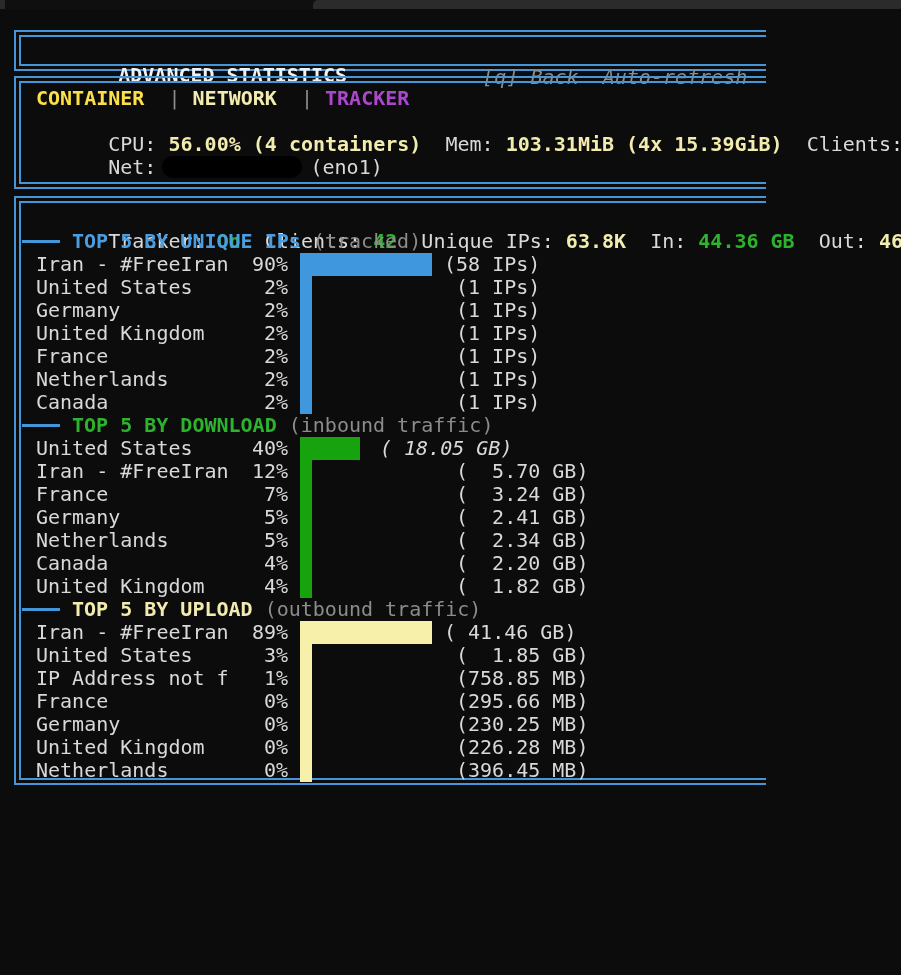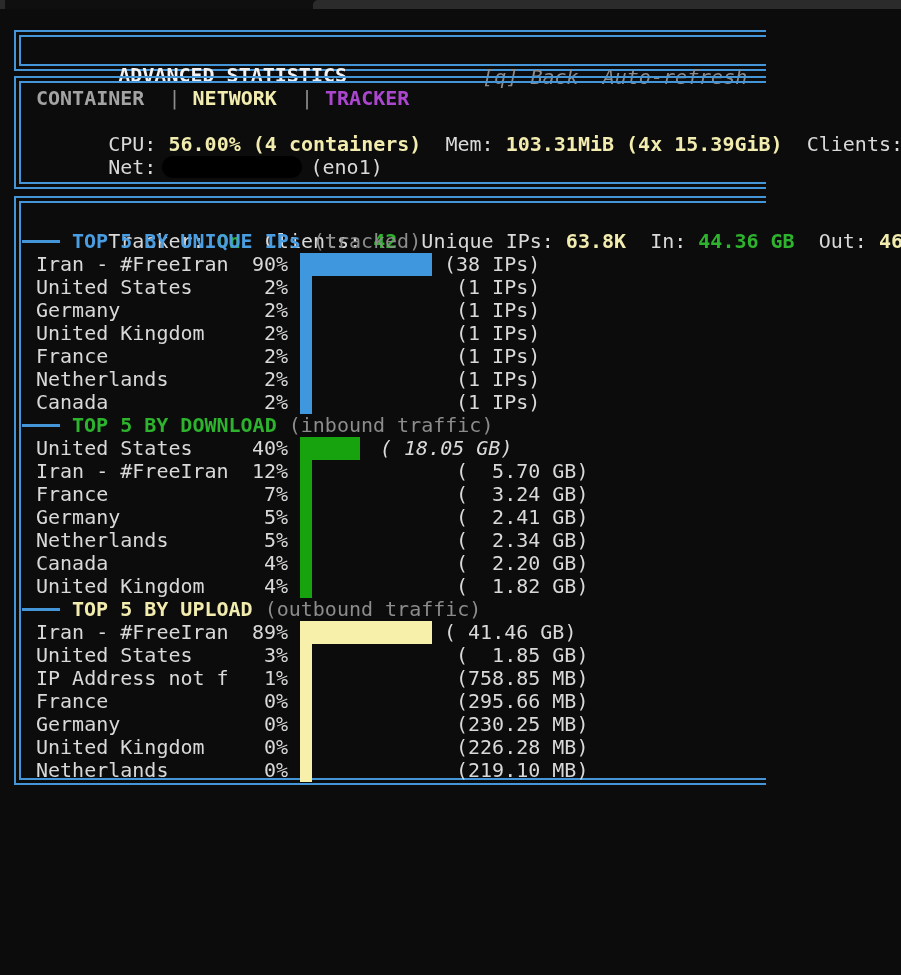--- a/index.html
+++ b/index.html
@@ -62,39 +62,39 @@
       <span class="hints gray">
         <span>[q] Back</span><span>  </span><span>Auto-refresh</span>
       </span>
     </div>
   </div>
 </div>
 
 <div class="dbox" id="box-stats">
   <div class="inner"></div>
   <div class="content">
-    <div class="row" id="tabs-row"><span class="b" style="color: #a3a3a3;">CONTAINER</span><span class="gray">  | </span><span class="b" style="color: rgb(242, 236, 174); text-align: center;">NETWORK</span><span class="gray">  | </span><span class="b" style="color: rgb(171, 70, 207);">TRACKER</span></div>
+    <div class="row" id="tabs-row"><span class="b" style="color: #fde047;">CONTAINER</span><span class="gray">  | </span><span class="b" style="color: rgb(242, 236, 174); text-align: center;">NETWORK</span><span class="gray">  | </span><span class="b" style="color: rgb(171, 70, 207);">TRACKER</span></div>
     <div class="row">
       <span>CPU: </span><span class="cream b">56.00% (4 containers)</span><span>  Mem: </span><span class="cream b">103.31MiB (4x 15.39GiB)</span><span>  Clients: </span>
     </div>
     <div class="row">
       <span>Net: </span><span class="redact"></span><span class="iface">(eno1)</span>
     </div>
   </div>
 </div>
 
 <div class="dbox" id="box-tracker">
   <div class="inner"></div>
   <div class="content">
     <div class="row">
       <span>Tracker: </span><span class="green b">On</span><span>  Clients: </span><span class="green b">42</span><span>  Unique IPs: </span><span class="cream b">63.8K</span><span>  In: </span><span class="green b">44.36 GB</span><span>  Out: </span><span class="cream b">46.34 GB</span>
     </div>
     <div id="sections">
         <div class="row sec-header"><div class="connector"></div><span class="title" style="color: rgb(74, 157, 224);">TOP 5 BY UNIQUE IPs</span><span class="subtitle"> (tracked)</span></div>
-        <div class="row crow"><span class="lbl">Iran - #FreeIran</span><span class="pct">90%</span><div class="bar" style="width: 132px; background: rgb(63, 151, 221);"></div><span class="val" style="left: 408px;">(38 IPs)</span></div>
+        <div class="row crow"><span class="lbl">Iran - #FreeIran</span><span class="pct">90%</span><div class="bar" style="width: 132px; background: rgb(63, 151, 221);"></div><span class="val" style="left: 408px;">(58 IPs)</span></div>
         <div class="row crow"><span class="lbl">United States</span><span class="pct">2%</span><div class="bar" style="width: 12px; background: rgb(63, 151, 221);"></div><span class="val" style="left: 420px;">(1 IPs)</span></div>
         <div class="row crow"><span class="lbl">Germany</span><span class="pct">2%</span><div class="bar" style="width: 12px; background: rgb(63, 151, 221);"></div><span class="val" style="left: 420px;">(1 IPs)</span></div>
         <div class="row crow"><span class="lbl">United Kingdom</span><span class="pct">2%</span><div class="bar" style="width: 12px; background: rgb(63, 151, 221);"></div><span class="val" style="left: 420px;">(1 IPs)</span></div>
         <div class="row crow"><span class="lbl">France</span><span class="pct">2%</span><div class="bar" style="width: 12px; background: rgb(63, 151, 221);"></div><span class="val" style="left: 420px;">(1 IPs)</span></div>
         <div class="row crow"><span class="lbl">Netherlands</span><span class="pct">2%</span><div class="bar" style="width: 12px; background: rgb(63, 151, 221);"></div><span class="val" style="left: 420px;">(1 IPs)</span></div>
         <div class="row crow"><span class="lbl">Canada</span><span class="pct">2%</span><div class="bar" style="width: 12px; background: rgb(63, 151, 221);"></div><span class="val" style="left: 420px;">(1 IPs)</span></div>
         <div class="row sec-header"><div class="connector"></div><span class="title" style="color: rgb(45, 179, 45);">TOP 5 BY DOWNLOAD</span><span class="subtitle"> (inbound traffic)</span></div>
         <div class="row crow"><span class="lbl">United States</span><span class="pct">40%</span><div class="bar" style="width: 60px; background: rgb(23, 163, 13);"></div><span class="val" style="left: 344px; font-style: italic;">( 18.05 GB)</span></div>
         <div class="row crow"><span class="lbl">Iran - #FreeIran</span><span class="pct">12%</span><div class="bar" style="width: 12px; background: rgb(23, 163, 13);"></div><span class="val" style="left: 420px;">(  5.70 GB)</span></div>
         <div class="row crow"><span class="lbl">France</span><span class="pct">7%</span><div class="bar" style="width: 12px; background: rgb(23, 163, 13);"></div><span class="val" style="left: 420px;">(  3.24 GB)</span></div>
@@ -102,20 +102,20 @@
         <div class="row crow"><span class="lbl">Netherlands</span><span class="pct">5%</span><div class="bar" style="width: 12px; background: rgb(23, 163, 13);"></div><span class="val" style="left: 420px;">(  2.34 GB)</span></div>
         <div class="row crow"><span class="lbl">Canada</span><span class="pct">4%</span><div class="bar" style="width: 12px; background: rgb(23, 163, 13);"></div><span class="val" style="left: 420px;">(  2.20 GB)</span></div>
         <div class="row crow"><span class="lbl">United Kingdom</span><span class="pct">4%</span><div class="bar" style="width: 12px; background: rgb(23, 163, 13);"></div><span class="val" style="left: 420px;">(  1.82 GB)</span></div>
         <div class="row sec-header"><div class="connector"></div><span class="title" style="color: rgb(242, 236, 174);">TOP 5 BY UPLOAD</span><span class="subtitle"> (outbound traffic)</span></div>
         <div class="row crow"><span class="lbl">Iran - #FreeIran</span><span class="pct">89%</span><div class="bar" style="width: 132px; background: rgb(247, 240, 171);"></div><span class="val" style="left: 408px;">( 41.46 GB)</span></div>
         <div class="row crow"><span class="lbl">United States</span><span class="pct">3%</span><div class="bar" style="width: 12px; background: rgb(247, 240, 171);"></div><span class="val" style="left: 420px;">(  1.85 GB)</span></div>
         <div class="row crow"><span class="lbl">IP Address not f</span><span class="pct">1%</span><div class="bar" style="width: 12px; background: rgb(247, 240, 171);"></div><span class="val" style="left: 420px;">(758.85 MB)</span></div>
         <div class="row crow"><span class="lbl">France</span><span class="pct">0%</span><div class="bar" style="width: 12px; background: rgb(247, 240, 171);"></div><span class="val" style="left: 420px; text-align: center;">(295.66 MB)</span></div>
         <div class="row crow"><span class="lbl">Germany</span><span class="pct">0%</span><div class="bar" style="width: 12px; background: rgb(247, 240, 171);"></div><span class="val" style="left: 420px;">(230.25 MB)</span></div>
         <div class="row crow"><span class="lbl">United Kingdom</span><span class="pct">0%</span><div class="bar" style="width: 12px; background: rgb(247, 240, 171);"></div><span class="val" style="left: 420px;">(226.28 MB)</span></div>
-        <div class="row crow"><span class="lbl">Netherlands</span><span class="pct">0%</span><div class="bar" style="width: 12px; background: rgb(247, 240, 171);"></div><span class="val" style="left: 420px;">(219.10 MB)</span></div>
+        <div class="row crow"><span class="lbl">Netherlands</span><span class="pct">0%</span><div class="bar" style="width: 12px; background: rgb(247, 240, 171);"></div><span class="val" style="left: 420px;">(396.45 MB)</span></div>
       </div>
   </div>
 </div>
 
 <div id="footer">
   <span class="cream">[</span><span id="dots"><span class="dot filled"></span><span class="dot filled"></span><span class="dot filled"></span><span class="dot filled"></span><span class="dot filled"></span><span class="dot filled"></span><span class="dot filled"></span><span class="dot empty"></span><span class="dot empty"></span><span class="dot empty"></span><span class="dot empty"></span><span class="dot empty"></span><span class="dot empty"></span><span class="dot empty"></span><span class="dot empty"></span></span><span class="cream">]</span><span class="b bright"> Next refresh in  </span><span class="b bright">8s</span><span>  </span><span class="gray">[q] Back</span>
 </div>
 
 </body></html>

